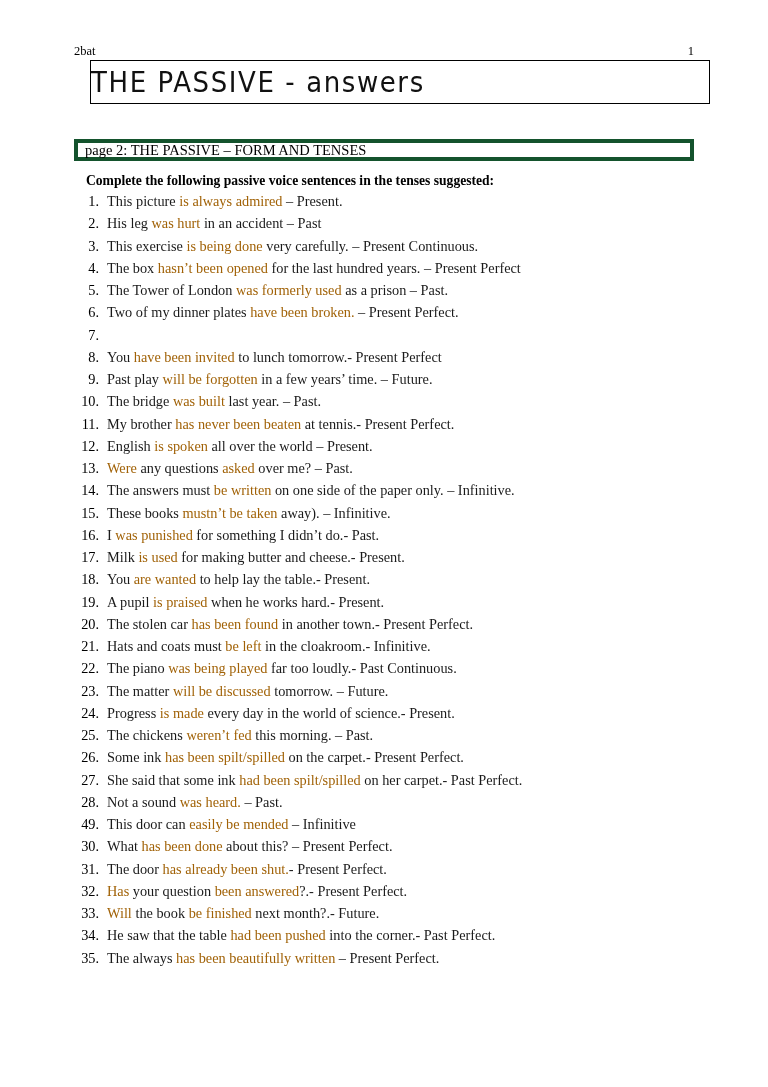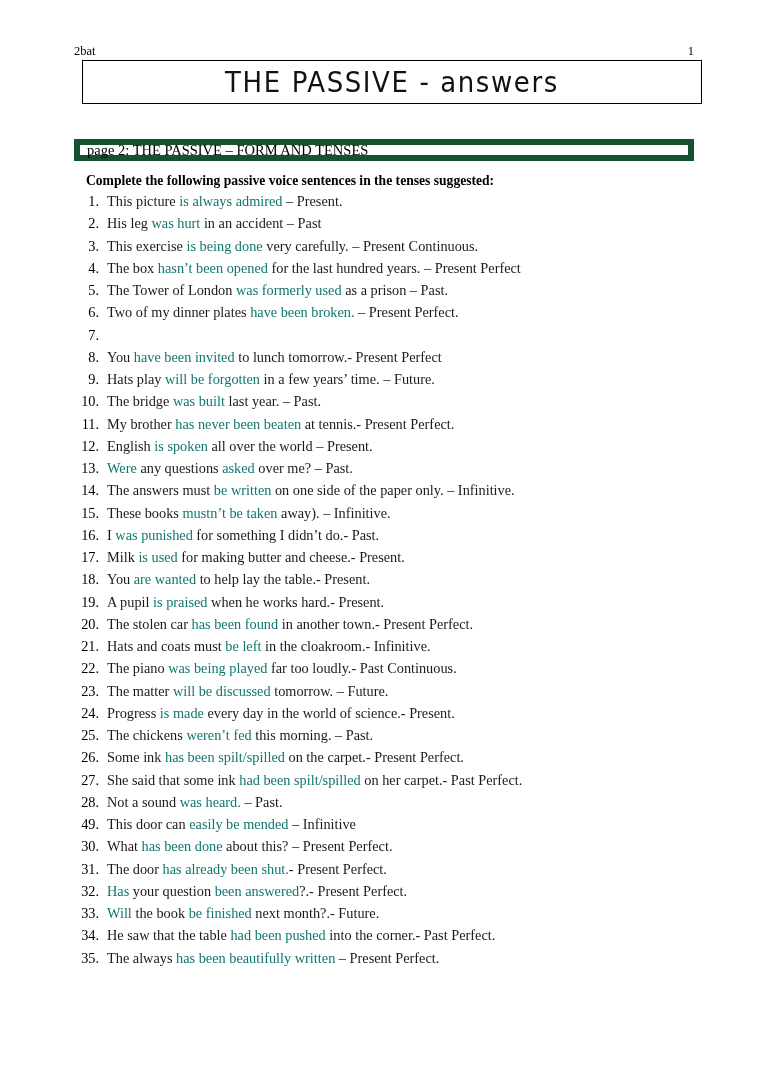--- a/index.html
+++ b/index.html
@@ -44,49 +44,48 @@
   .running-head .page-num {
     position: absolute;
     right: 0;
     top: 0;
     text-align: right;
   }
 
   
   .title-box {
     position: absolute;
-    left: 82px;
+    left: 90px;
     top: 60px;
     width: 620px;
     height: 44px;
     border: 1px solid #000000;
     box-sizing: border-box;
     display: flex;
     align-items: center;
-    justify-content: center;
   }
   .title-text {
     font-family: "DejaVu Sans", sans-serif;
     font-size: 26px;
     line-height: 30px;
     letter-spacing: 1.6px;
     color: #111111;
     font-weight: 400;
     white-space: nowrap;
     transform: scaleY(1.06);
   }
 
   
   .section-box {
     position: absolute;
     left: 74px;
     top: 139px;
     width: 620px;
     height: 22px;
-    border: 6px solid #14532d;
+    border: 4px solid #14532d;
     box-sizing: border-box;
     display: flex;
     align-items: center;
   }
   .section-text {
     font-size: 14.5px;
     line-height: 18px;
     padding-left: 7px;
     white-space: nowrap;
   }
@@ -123,21 +122,21 @@
     width: 33px;
     min-width: 33px;
     text-align: right;
     padding-right: 8px;
     box-sizing: border-box;
   }
   .answer-text {
     flex: 0 0 auto;
   }
   .seg-red {
-    color: #0f766e;
+    color: #a16207;
   }
   .seg-black {
     color: #1a1a1a;
   }
 </style>
 </head>
 <body>
 
 <div class="page">
 
@@ -183,21 +182,21 @@
       </div>
       <div class="answer-row">
         <span class="answer-num">7.</span>
       </div>
       <div class="answer-row">
         <span class="answer-num">8.</span>
         <span class="answer-text"><span class="seg-black">You </span><span class="seg-red">have been invited</span><span class="seg-black"> to lunch tomorrow.- Present Perfect</span></span>
       </div>
       <div class="answer-row">
         <span class="answer-num">9.</span>
-        <span class="answer-text"><span class="seg-black">Hats play </span><span class="seg-red">will be forgotten</span><span class="seg-black"> in a few years’ time. – Future.</span></span>
+        <span class="answer-text"><span class="seg-black">Past play </span><span class="seg-red">will be forgotten</span><span class="seg-black"> in a few years’ time. – Future.</span></span>
       </div>
       <div class="answer-row">
         <span class="answer-num">10.</span>
         <span class="answer-text"><span class="seg-black">The bridge </span><span class="seg-red">was built</span><span class="seg-black"> last year. – Past.</span></span>
       </div>
       <div class="answer-row">
         <span class="answer-num">11.</span>
         <span class="answer-text"><span class="seg-black">My brother </span><span class="seg-red">has never been beaten</span><span class="seg-black"> at tennis.-  Present Perfect.</span></span>
       </div>
       <div class="answer-row">

